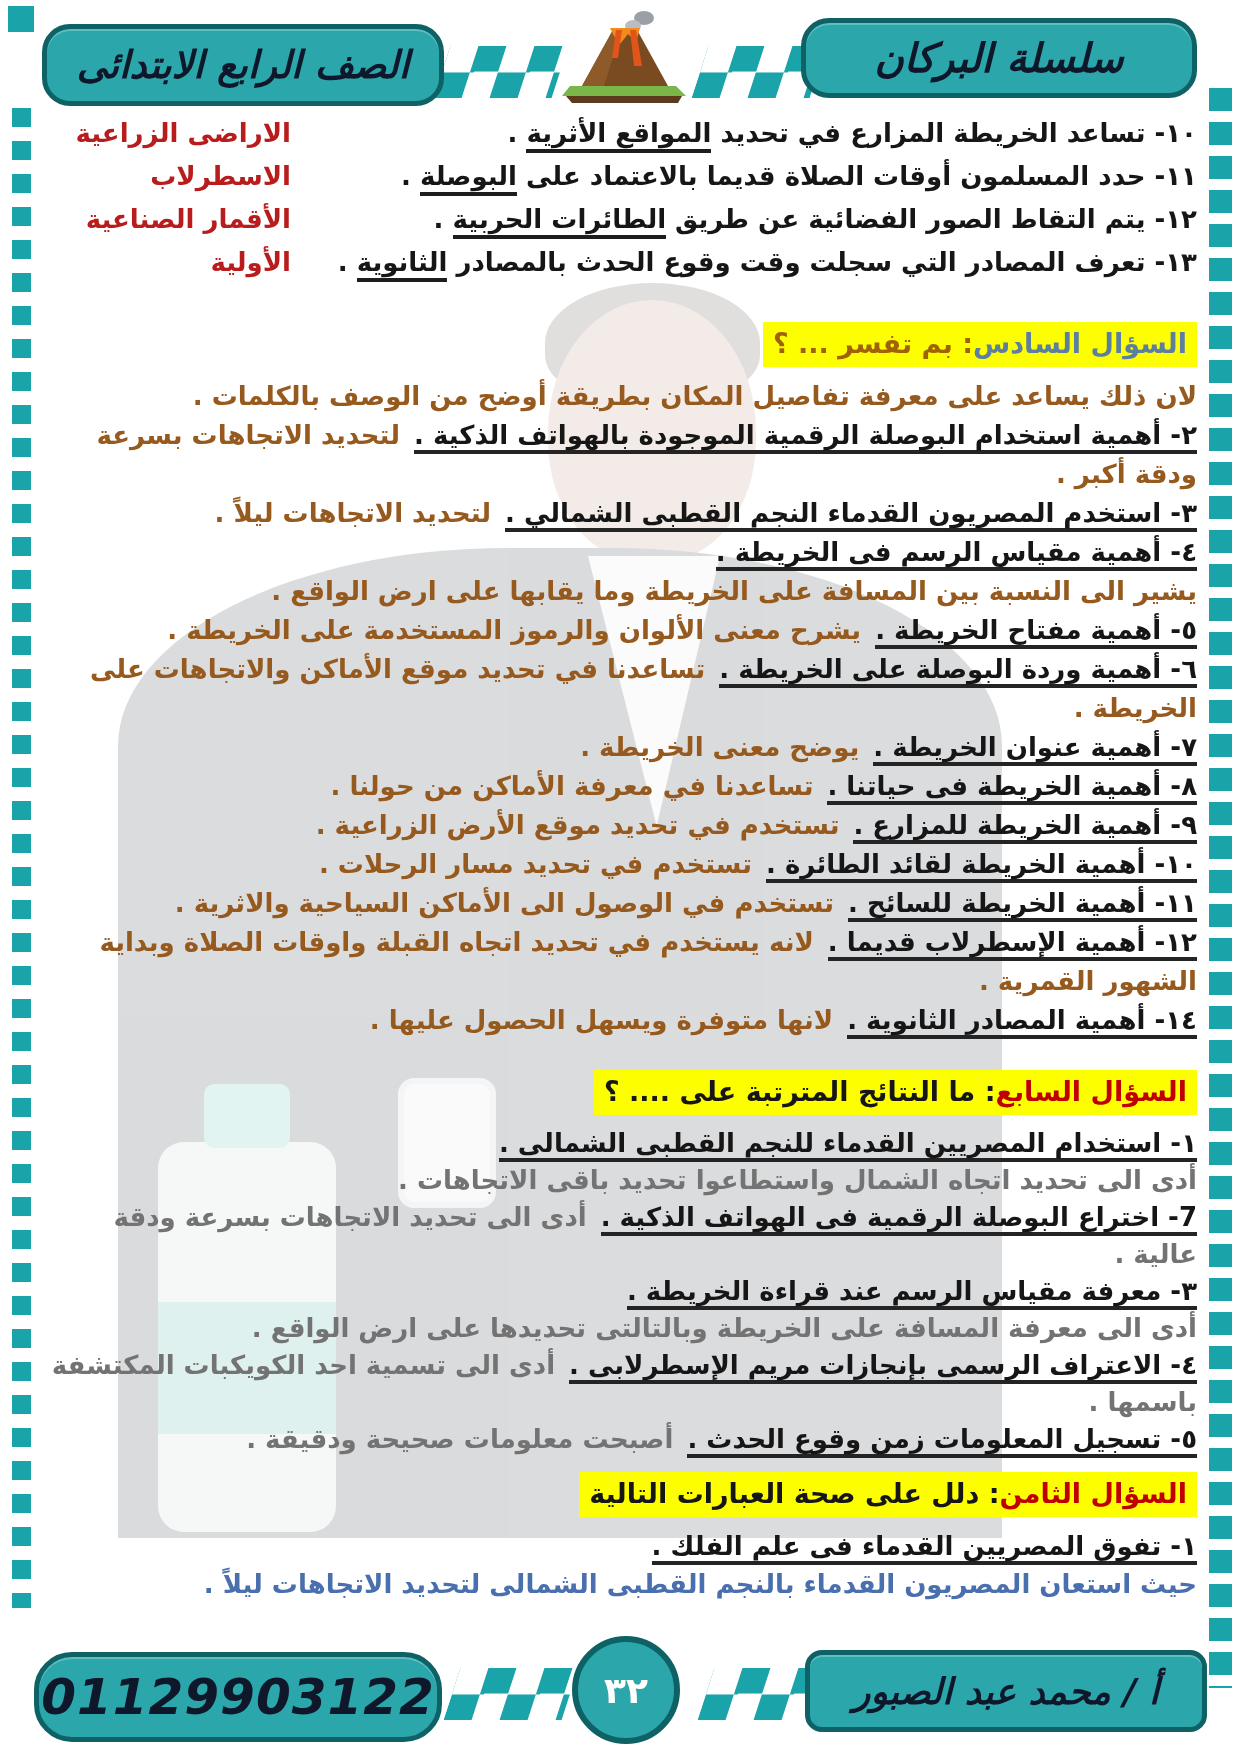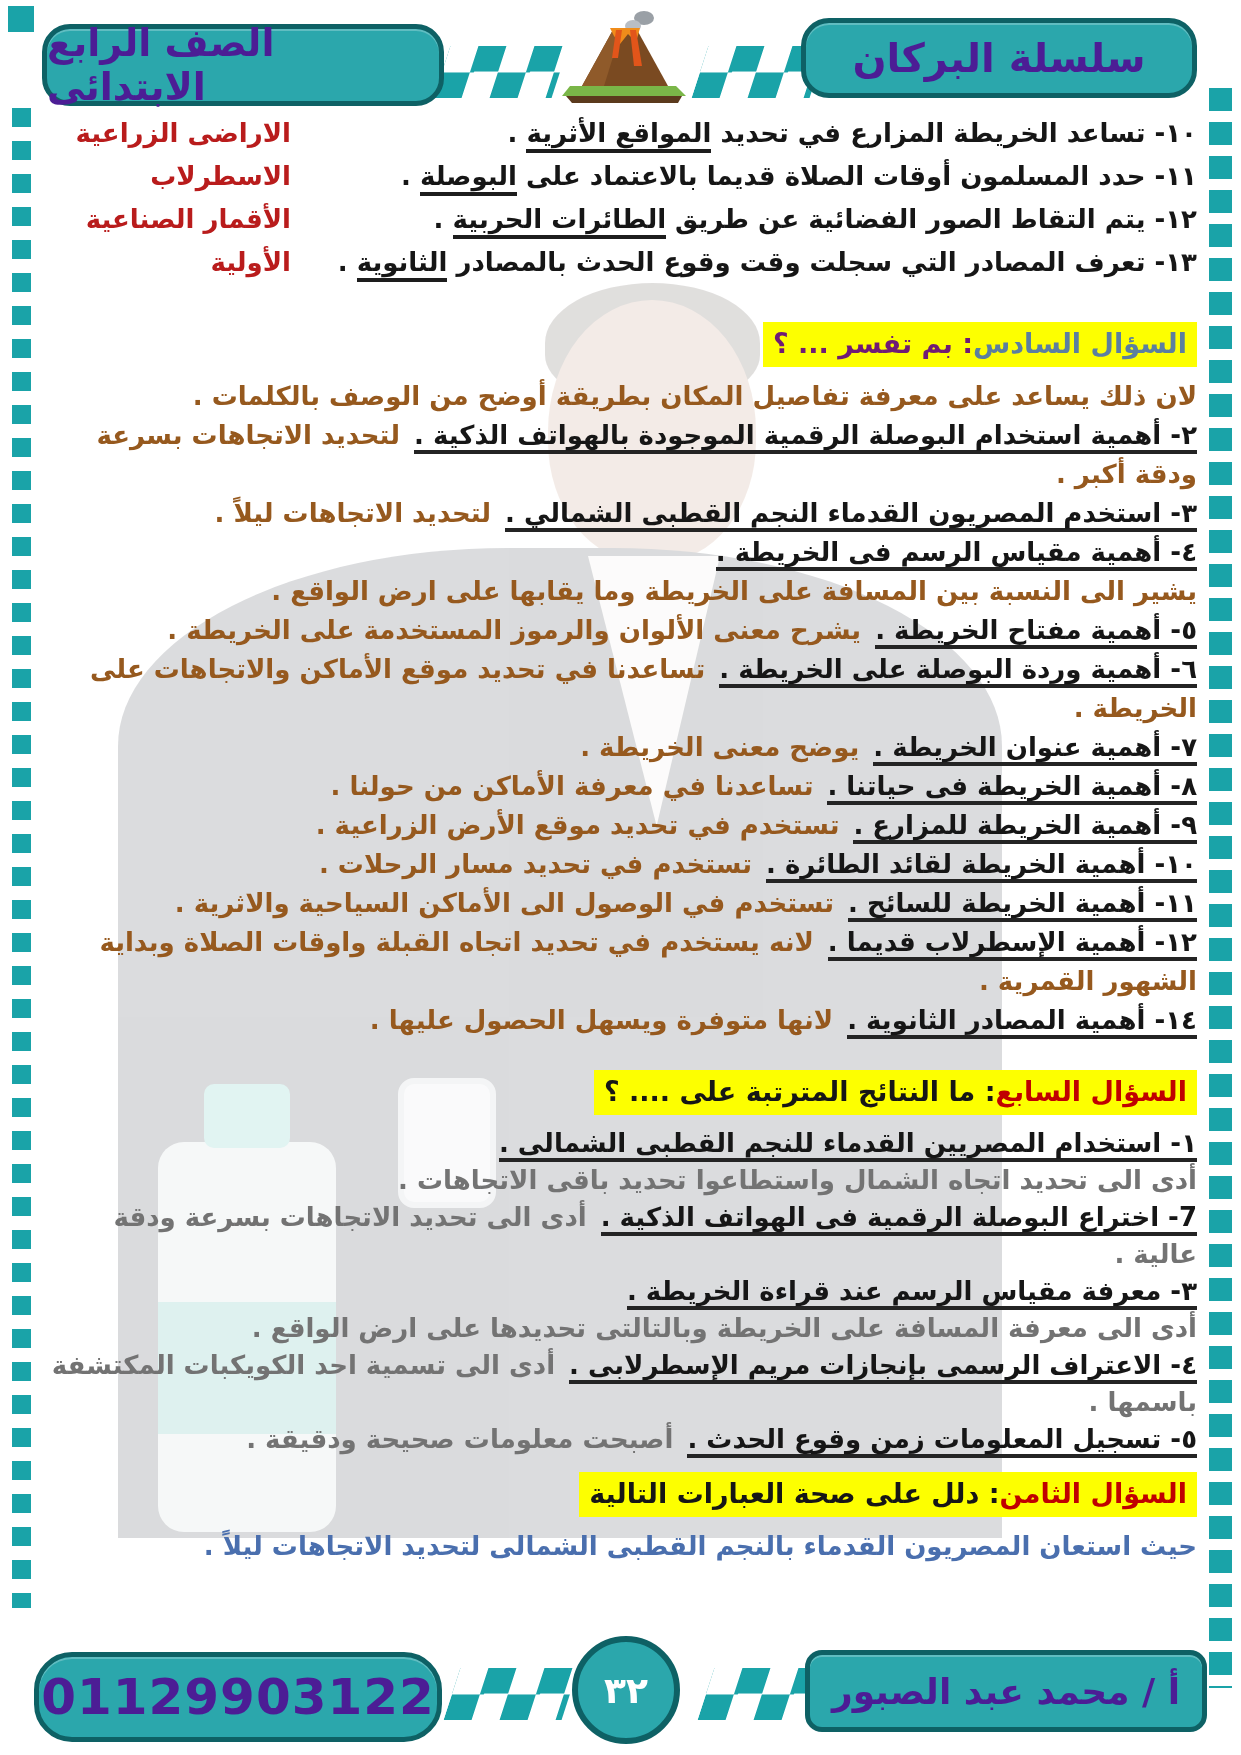--- a/index.html
+++ b/index.html
@@ -7,22 +7,22 @@
         font-family:"DejaVu Sans", sans-serif;margin:0 auto;}
   
   .strip{position:absolute;z-index:2;}
   .strip-left{left:12px;top:108px;height:1500px;width:19px;
     background-image:repeating-linear-gradient(to bottom,#1aa3a8 0 19px,transparent 19px 33px);}
   .strip-right{right:9px;top:88px;height:1600px;width:23px;
     background-image:repeating-linear-gradient(to bottom,#1aa3a8 0 23px,transparent 23px 34px);}
   .corner-sq{position:absolute;width:26px;height:26px;background:#1aa3a8;z-index:2;}
   
   .badge{position:absolute;background:#2ba7ac;border:5px solid #0e6165;border-radius:28px;
-         color:#4c1d95;display:flex;align-items:center;justify-content:center;
-         font-weight:bold;z-index:3;box-shadow:inset 0 2px 0 rgba(255,255,255,.25);}
+         color:#0f172a;display:flex;align-items:center;justify-content:center;
+         font-weight:bold;z-index:3;box-shadow:inset 0 2px 0 rgba(255,255,255,.25);font-style:italic;}
   .badge-grade{left:42px;top:24px;width:392px;height:72px;font-size:38px;}
   .badge-series{right:44px;top:18px;width:386px;height:70px;font-size:40px;}
   .f-badge-phone{left:34px;top:1652px;width:398px;height:80px;border-radius:38px;
                  font-size:50px;letter-spacing:1px;direction:ltr;}
   .f-circle{position:absolute;left:572px;top:1636px;width:96px;height:96px;border-radius:50%;
             background:#2ba7ac;border:6px solid #0e6165;color:#fff;display:flex;align-items:center;
             justify-content:center;font-size:36px;font-weight:bold;z-index:3;}
   .f-badge-teacher{right:34px;top:1650px;width:392px;height:72px;font-size:36px;border-radius:17px;}
   
   .chk{position:absolute;z-index:2;transform:skewX(-18deg);
@@ -55,21 +55,21 @@
   .fill-q{white-space:nowrap;}
   .fill-ans{color:#b91c1c;width:245px;flex:none;}
   .u{border-bottom:4px solid #1d1d1d;padding-bottom:1px;}
   .hl-row{margin:0;padding:0;}
   .hl-q6{margin-top:32px;margin-bottom:10px;}
   .hl-q7{margin-top:30px;margin-bottom:10px;}
   .hl-q8{margin-top:14px;margin-bottom:10px;}
   .mark{background:#fdff00;padding:6px 10px 8px;font-size:27px;display:inline-block;}
   .lbl-blue{color:#5b7fa0;}
   .lbl-red{color:#c00000;}
-  .rest-red{color:#701a75;}
+  .rest-red{color:#a16207;}
   .rest-black{color:#161616;}
   .row{font-size:26px;line-height:39px;margin:0;min-height:39px;}
   .row .q{border-bottom:4px solid #242424;padding-bottom:0;margin-left:14px;}
   .row .q:empty{display:none;margin:0;}
   .row .ans:empty{display:none;}
   .ans-brown{color:#96591e;}
   .ans-red{color:#737373;}
   .ans-blue{color:#4a6fae;}
   .sec-q7 .row{line-height:37px;min-height:37px;}
   .sec-q8 .row{line-height:38px;min-height:38px;}
@@ -165,20 +165,21 @@
       <p class="row"><span class="q">٣- معرفة مقياس الرسم عند قراءة الخريطة .</span></p>
       <p class="row"><span class="ans ans-red">أدى الى معرفة المسافة على الخريطة وبالتالتى تحديدها على ارض الواقع .</span></p>
       <p class="row"><span class="q">٤- الاعتراف الرسمى بإنجازات مريم الإسطرلابى .</span><span class="ans ans-red">أدى الى تسمية احد الكويكبات المكتشفة باسمها .</span></p>
       <p class="row"><span class="q">٥- تسجيل المعلومات زمن وقوع الحدث .</span><span class="ans ans-red">أصبحت معلومات صحيحة ودقيقة .</span></p>
     </div>
 
     <p class="hl-row hl-q8">
       <span class="mark"><span class="lbl-red">السؤال الثامن</span><span class="rest-black">: دلل على صحة العبارات التالية</span></span>
     </p>
     <div class="sec-q8">
+      <p class="row"><span class="q">١- تفوق المصريين القدماء فى علم الفلك .</span></p>
       <p class="row"><span class="ans ans-blue">حيث استعان المصريون القدماء بالنجم القطبى الشمالى لتحديد الاتجاهات ليلاً .</span></p>
     </div>
   </div>
 
   <div class="badge f-badge-phone">
     <span>01129903122</span>
   </div>
   <div class="chk chk-f-left"></div>
   <div class="f-circle">
     <span>٣٢</span>

